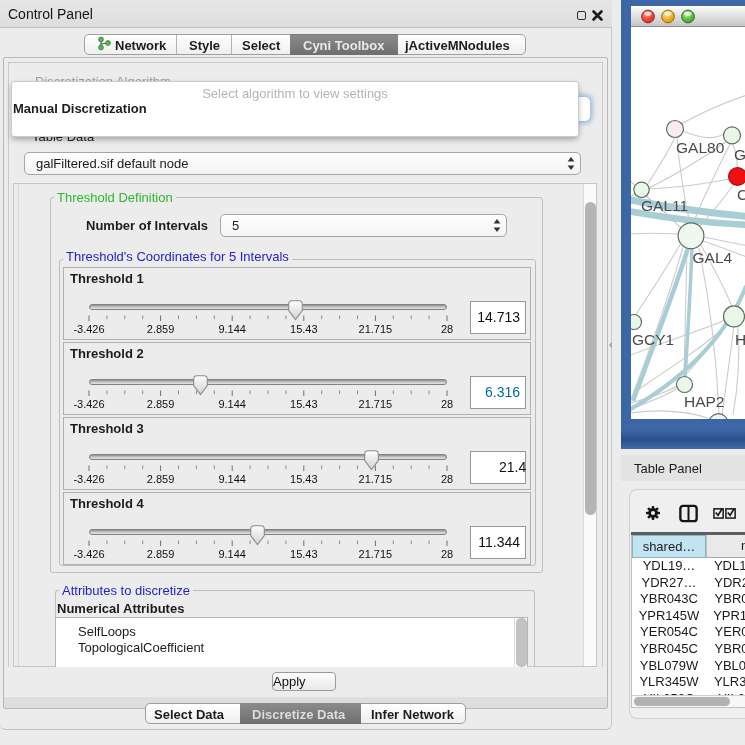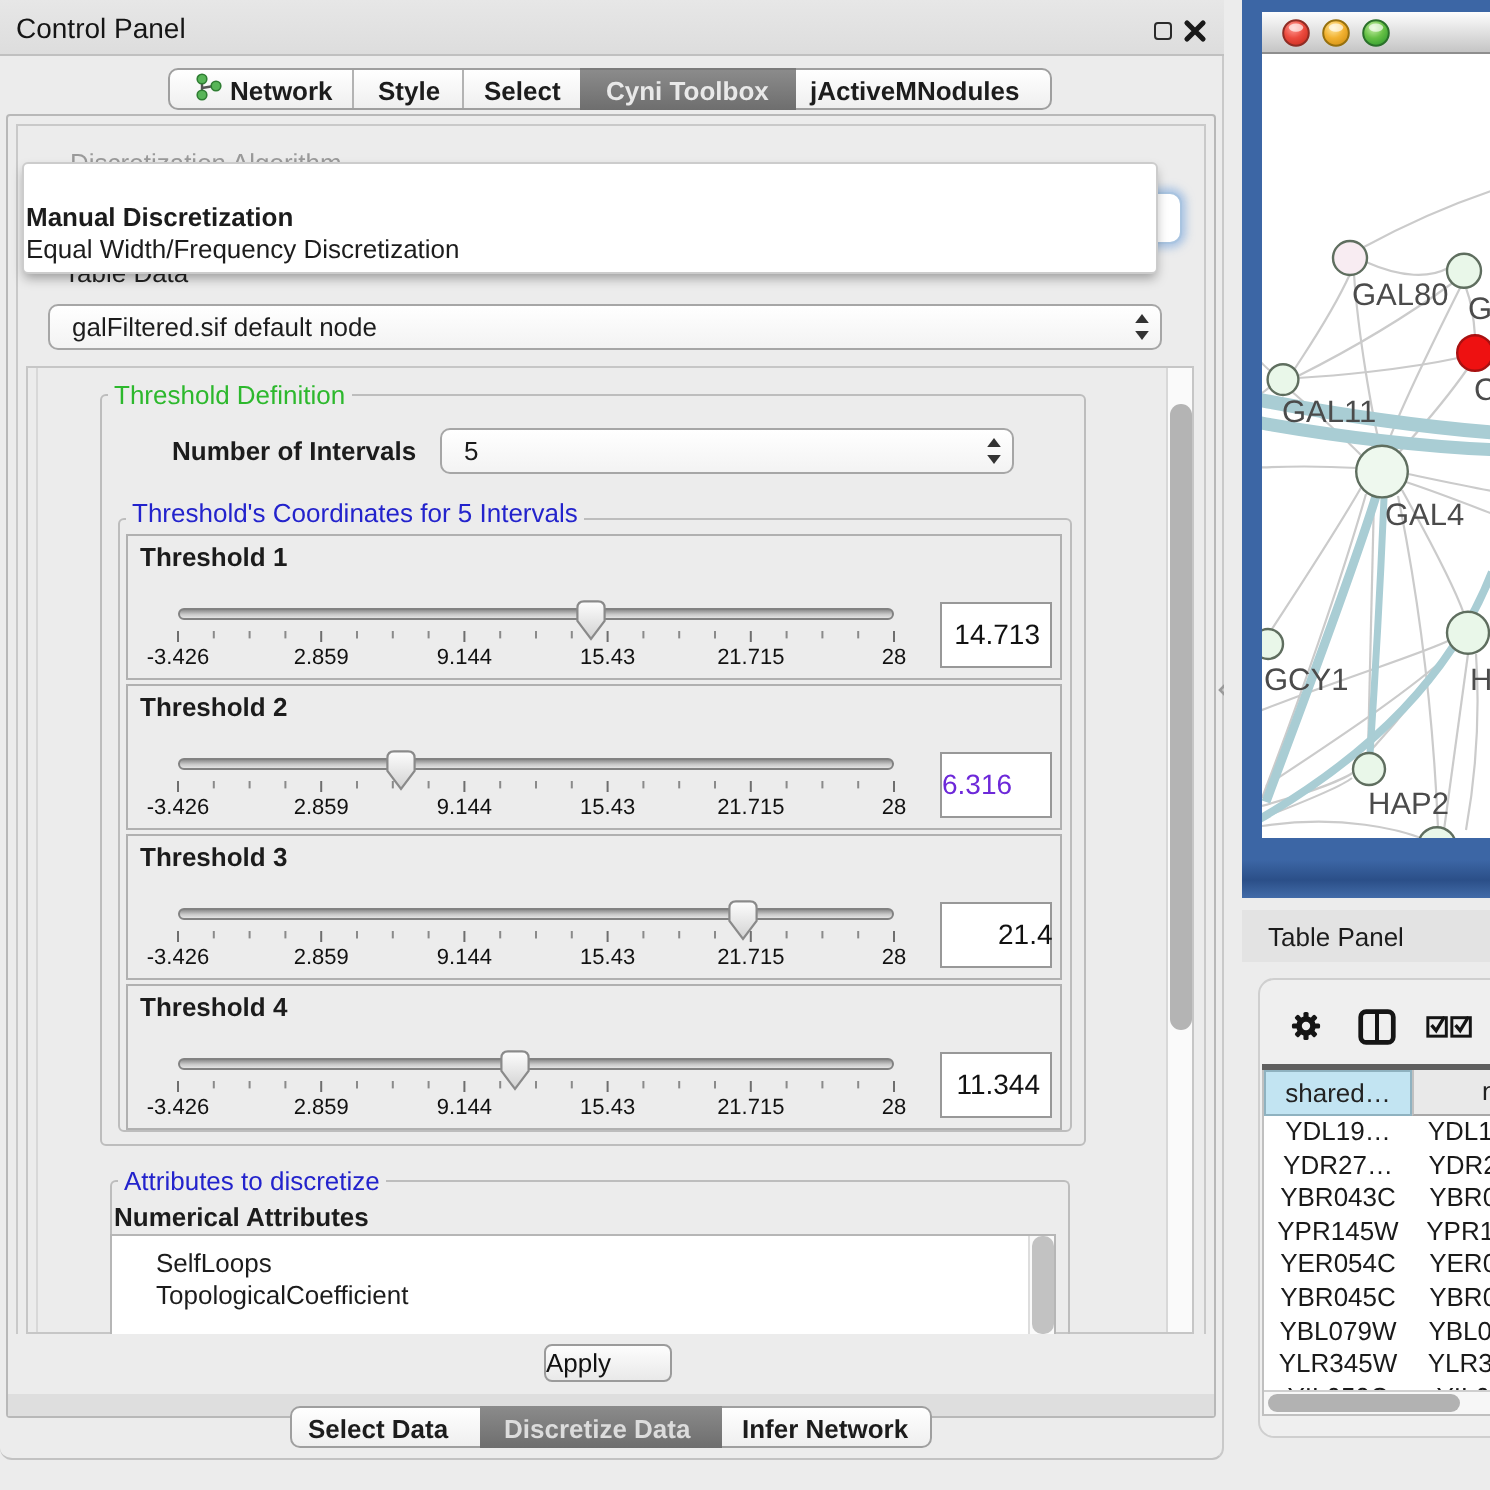--- a/index.html
+++ b/index.html
@@ -41,22 +41,22 @@
 <div class="lbl b" style="left:303px;top:38px;color:#e9e9e9;">Cyni Toolbox</div>
 <div class="lbl b" style="left:405px;top:38px;">jActiveMNodules</div>
 
 <div class="lbl" style="left:35px;top:74px;color:#9a9a9a;">Discretization Algorithm</div>
 
 <div class="abs" style="left:24px;top:96px;width:567px;height:26px;background:#fff;border:1px solid #a9c4e0;border-radius:6px;box-shadow:0 0 4px 2px rgba(120,165,220,0.6);"></div>
 
 <div class="lbl" style="left:32px;top:129px;color:#222;">Table Data</div>
 
 <div class="abs" style="left:11px;top:81px;width:568px;height:56px;background:#fff;border:1px solid #cccccc;border-radius:3px;box-shadow:0 3px 6px -1px rgba(0,0,0,0.35);z-index:40;"></div>
+<div class="lbl" style="left:11px;top:86px;width:568px;text-align:center;color:#b4b4b4;z-index:41;">Select algorithm to view settings</div>
 <div class="lbl b" style="left:13px;top:101px;z-index:41;">Manual Discretization</div>
-<div class="lbl" style="left:13px;top:117px;z-index:41;">Equal Width/Frequency Discretization</div>
 <div class="abs" style="left:24px;top:152px;width:557px;height:23px;background:linear-gradient(#ffffff,#f3f3f3);border:1px solid #a6a6a6;border-radius:5px;"></div>
 <div class="lbl" style="left:36px;top:156px;">galFiltered.sif default node</div>
 <svg class="abs" style="left:566px;top:156px;" width="10" height="15" viewBox="0 0 10 15">
       <path d="M5 1 L8.4 5.5 L1.6 5.5 Z" fill="#333"></path>
       <path d="M5 14 L1.6 9.5 L8.4 9.5 Z" fill="#333"></path>
     </svg>
 
 <div class="abs" style="left:13px;top:183px;width:584px;height:484px;border:1px solid #c6c6c6;background:#ececec;"></div>
 <div class="abs" style="left:18px;top:184px;width:1px;height:482px;background:#d8d8d8;"></div>
 <div class="abs" style="left:583px;top:184px;width:13px;height:482px;background:#fafafa;border-left:1px solid #d8d8d8;"></div>
@@ -152,21 +152,21 @@
 <div class="abs" style="left:417.0px;top:397.5px;width:60px;text-align:center;font-size:11px;color:#111;">28</div>
 <svg class="abs" style="left:192.5px;top:374.5px;" width="15" height="21" viewBox="0 0 15 21">
       <defs>
         <linearGradient id="th342" x1="0" y1="0" x2="0" y2="1">
           <stop offset="0" stop-color="#fdfdfd"></stop>
           <stop offset="1" stop-color="#d2d2d2"></stop>
         </linearGradient>
       </defs>
       <path d="M4 0.7 H11 Q14.3 0.7 14.3 4 V10.5 L7.5 19.5 L0.7 10.5 V4 Q0.7 0.7 4 0.7 Z" fill="url(#th342)" stroke="#8a8a8a" stroke-width="1.1"></path>
     </svg>
-<div class="abs" style="left:470px;top:375.5px;width:56px;height:33px;background:#fff;border:1px solid #989898;font-size:14px;color:#6d28d9;text-align:left;padding-right:5px;line-height:31px;">6.316</div>
+<div class="abs" style="left:470px;top:375.5px;width:56px;height:33px;background:#fff;border:1px solid #989898;font-size:14px;color:#0369a1;text-align:right;padding-right:5px;line-height:31px;">6.316</div>
 <div class="abs" style="left:63px;top:417px;width:468px;height:73px;border:1px solid #b0b0b0;"></div>
 <div class="lbl b" style="left:70px;top:421px;">Threshold 3</div>
 <div class="abs" style="left:89px;top:454px;width:358px;height:6px;border:1px solid #828282;border-radius:3px;background:linear-gradient(#8e8e8e,#c9c9c9 55%,#e3e3e3);"></div>
 <svg class="abs" style="left:0;top:465px;" width="460" height="7" viewBox="0 0 460 7">
       <line x1="89.00" y1="0.5" x2="89.00" y2="6" stroke="#6e6e6e" stroke-width="1"></line>
       <line x1="106.90" y1="0.5" x2="106.90" y2="4.2" stroke="#8a8a8a" stroke-width="1"></line>
       <line x1="124.80" y1="0.5" x2="124.80" y2="4.2" stroke="#8a8a8a" stroke-width="1"></line>
       <line x1="142.70" y1="0.5" x2="142.70" y2="4.2" stroke="#8a8a8a" stroke-width="1"></line>
       <line x1="160.60" y1="0.5" x2="160.60" y2="6" stroke="#6e6e6e" stroke-width="1"></line>
       <line x1="178.50" y1="0.5" x2="178.50" y2="4.2" stroke="#8a8a8a" stroke-width="1"></line>

